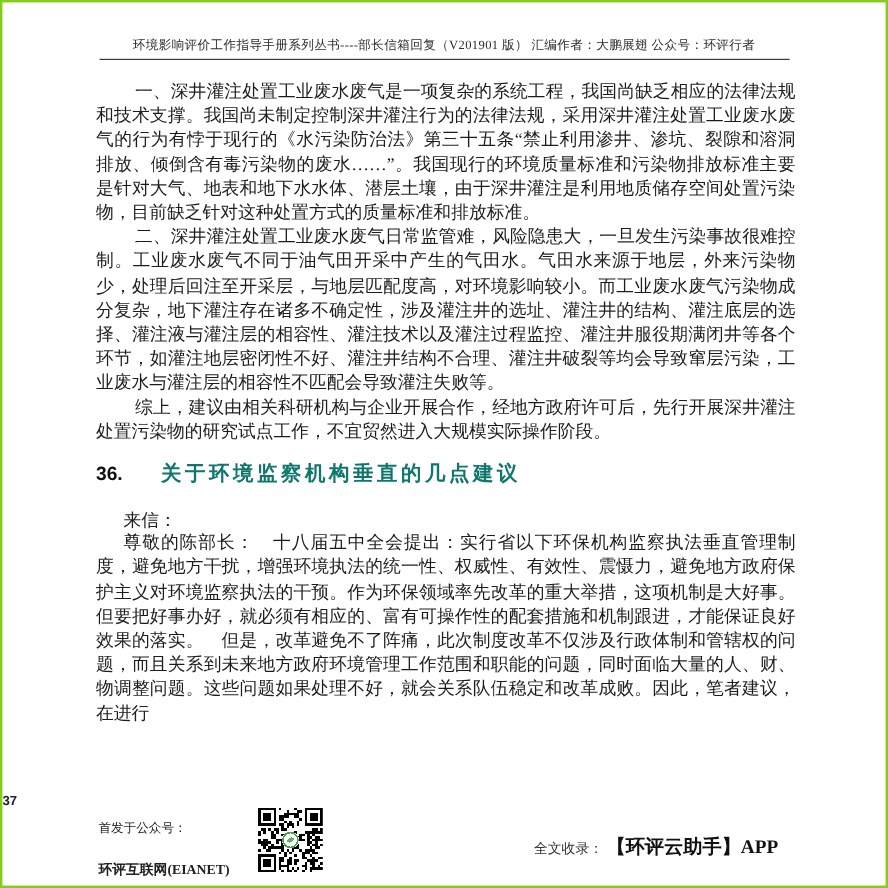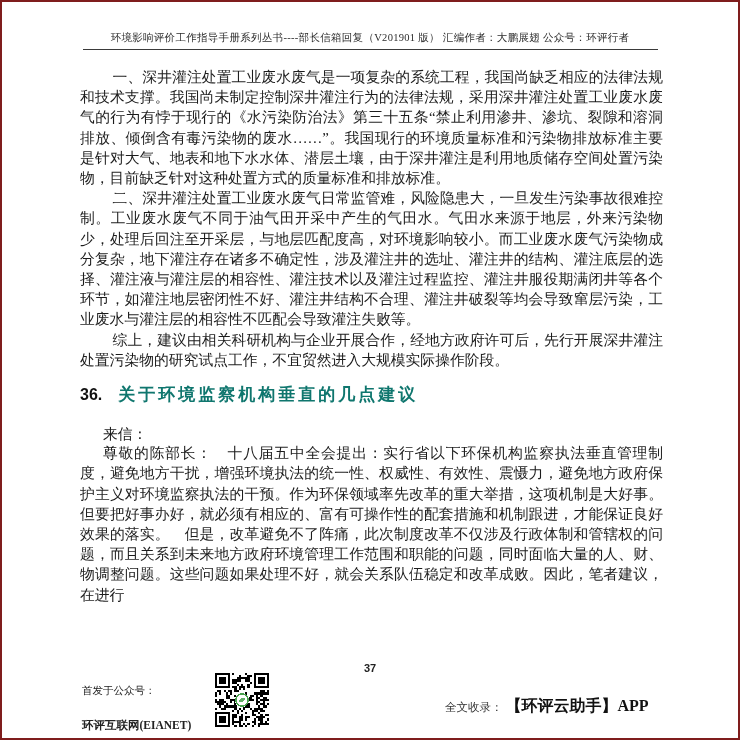--- a/index.html
+++ b/index.html
@@ -1,44 +1,44 @@
 <!DOCTYPE html>
 <html><head>
 <meta charset="utf-8">
 <style>
   * { margin:0; padding:0; box-sizing:border-box; }
   html,body { background:#ffffff; }
   .page {
     position:relative; width:740px; height:740px; background:#fff;
-    border:2px solid #7f1d1d; overflow:hidden;
+    border:2px solid #84cc16; overflow:hidden;
     font-family:"Liberation Serif","DejaVu Serif",serif; color:#1c1c1c;
   }
   .doc-header {
     width:575px; margin:29px auto 0; text-align:center;
     font-size:10.5px; color:#2c2c2c; letter-spacing:0.3px;
     padding-bottom:4px; border-bottom:1.5px solid #3a3a3a; white-space:nowrap;
   }
   .content { padding:17px 75px 0 78px; }
   .para {
     font-size:14.8px; line-height:20.2px; text-align:justify;
     text-justify:inter-character; text-indent:2.2em; color:#1c1c1c;
   }
   .section-heading { margin:13px 0 18px; display:flex; align-items:baseline; }
   .section-number {
     font-family:"Liberation Sans","DejaVu Sans",sans-serif;
-    font-weight:bold; font-size:16px; margin-right:16px; color:#111;
+    font-weight:bold; font-size:16px; margin-right:32px; color:#111;
   }
   .section-title { font-weight:bold; font-size:17px; letter-spacing:3px; color:#0f766e; }
   .letter-label { font-size:14.8px; line-height:20.2px; text-indent:1.55em; margin:14px 0 0; }
   .letter-para {
     font-size:14.8px; line-height:20.2px; text-align:justify;
     text-justify:inter-character; text-indent:1.55em; margin-top:0;font-family:Liberation Mono, monospace;
   }
   .page-number {
-    position:absolute; top:660px; left:0; right:0; text-align:center;
+    position:absolute; top:660px; left:0; right:0; 
     font-family:"Liberation Sans","DejaVu Sans",sans-serif;
     font-weight:bold; font-size:11px; color:#222;
   }
   .footer-left { position:absolute; left:80px; top:681px; font-size:10.5px; line-height:15px; color:#222; }
   .footer-left .line2 {
     font-weight:bold; font-size:11.5px;margin-top:20px;
   }
   .qr-wrap { position:absolute; left:213px; top:671px; width:54px; height:54px; }
   .footer-right { position:absolute; left:443px; top:694px; font-size:11.5px; color:#333; }
   .footer-right .app-bold { font-weight:bold; font-size:16px; color:#111; }

